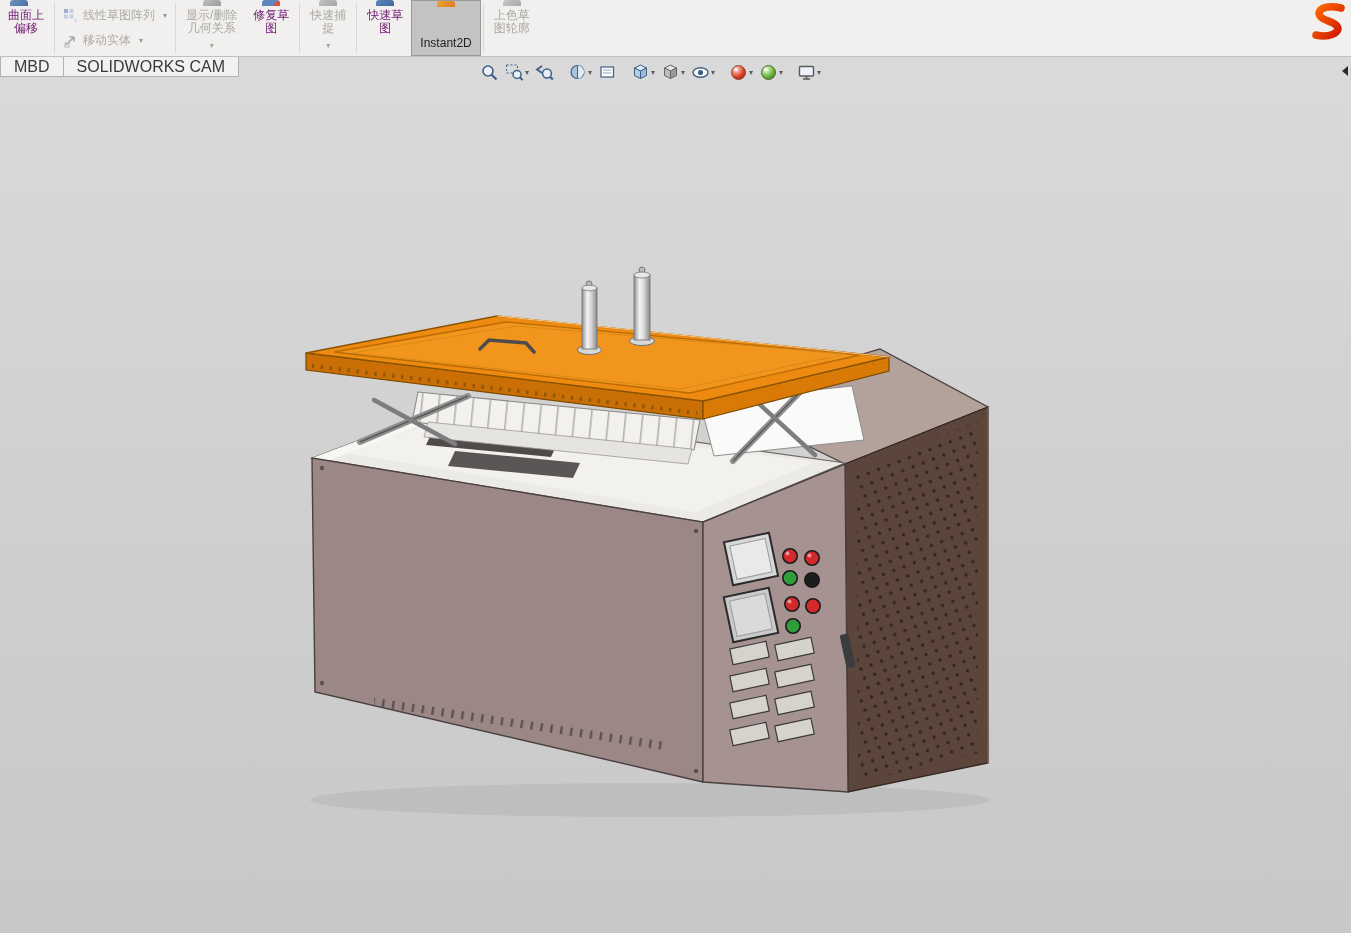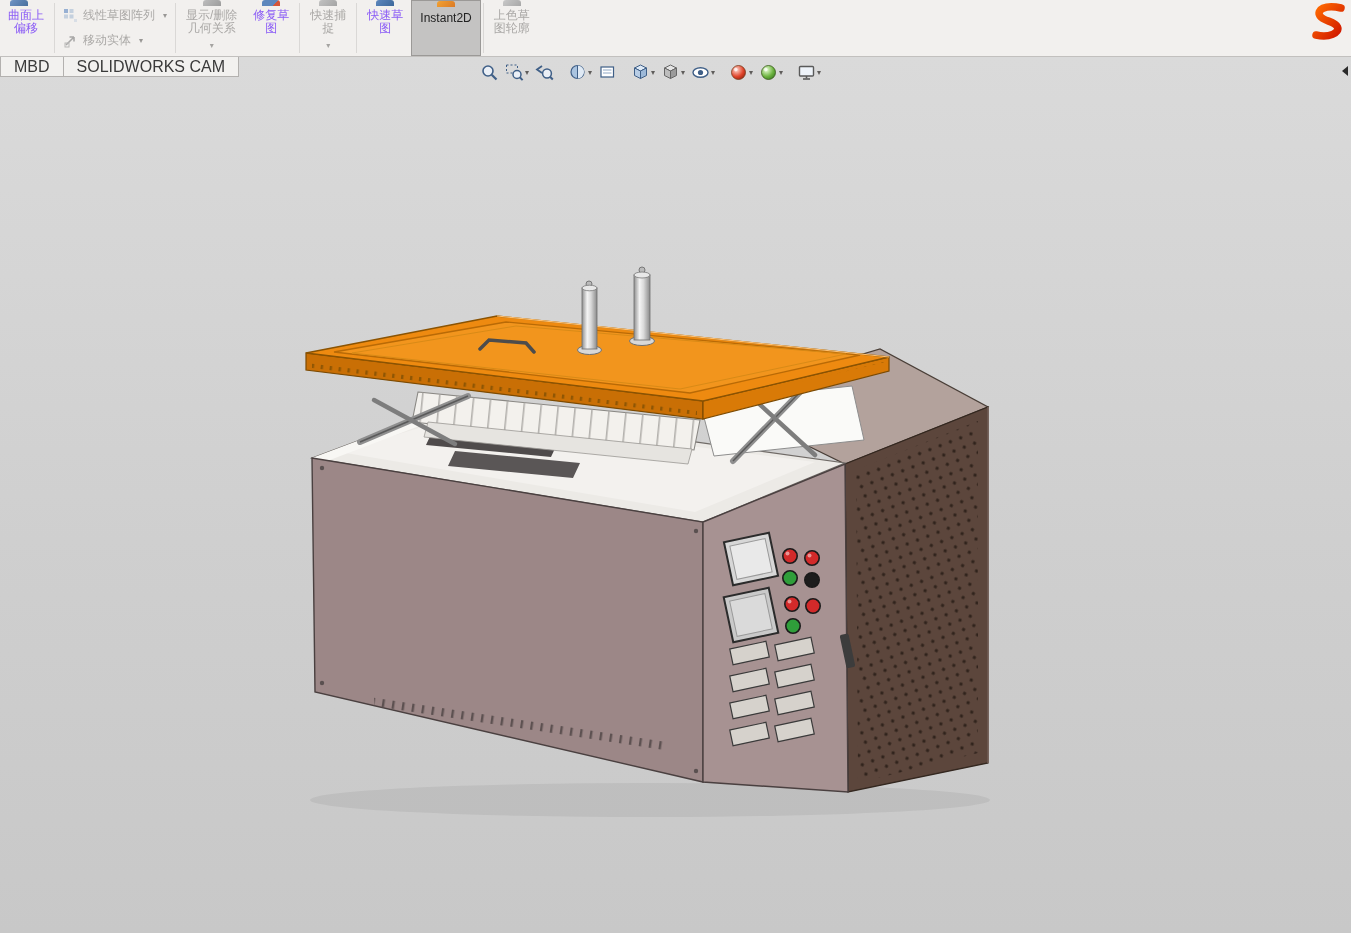--- a/index.html
+++ b/index.html
@@ -3,25 +3,25 @@
 <meta charset="utf-8">
 <style>
   *{box-sizing:border-box;margin:0;padding:0}
   html,body{width:1351px;height:933px;overflow:hidden;background:#cfcfcf;
     font-family:"Liberation Sans","DejaVu Sans",sans-serif}
 
   
   .ribbon{position:absolute;top:0;left:0;width:1351px;height:57px;background:#f2f0ee;
     border-bottom:1px solid #c2c0be;display:flex;align-items:stretch;z-index:10}
   .rb-big{position:relative;display:flex;flex-direction:column;align-items:center;
-    padding:9px 8px 2px;font-size:12px;color:#8b5cf6;line-height:13px;text-align:center;cursor:default}
+    padding:9px 8px 2px;font-size:12px;color:#701a75;line-height:13px;text-align:center;cursor:default}
   .rb-big.disabled{color:#aaa8a6}
   .rb-big .caret{margin-top:4px;font-size:8px;color:#7d7b79}
   .rb-big.disabled .caret{color:#a5a3a1}
-  .rb-big.active{background:#c4c3c2;border:1px solid #9b9997;padding-top:11px;color:#222}
+  .rb-big.active{background:#c4c3c2;border:1px solid #9b9997;padding-top:36px;color:#222}
   .rb-col{display:flex;flex-direction:column;justify-content:center;padding:24px 6px;gap:8px}
   .rb-row{display:flex;align-items:center;gap:5px;font-size:12px;color:#3c3c3c;cursor:default}
   .rb-row.disabled{color:#aba9a7}
   .rb-row .caret{font-size:8px;color:#999795;margin-left:3px}
   .sep{width:1px;background:#dad8d6;margin:3px 2px}
   .mini{width:15px;height:15px;opacity:.55;flex:none}
   .clip-ico{position:absolute;top:0;left:50%;transform:translateX(-50%);width:18px;height:6px;overflow:hidden}
   .clip-ico .g{display:block;width:18px;height:16px;border-radius:3px}
   .logo{position:absolute;right:2px;top:1px;z-index:11}
 

